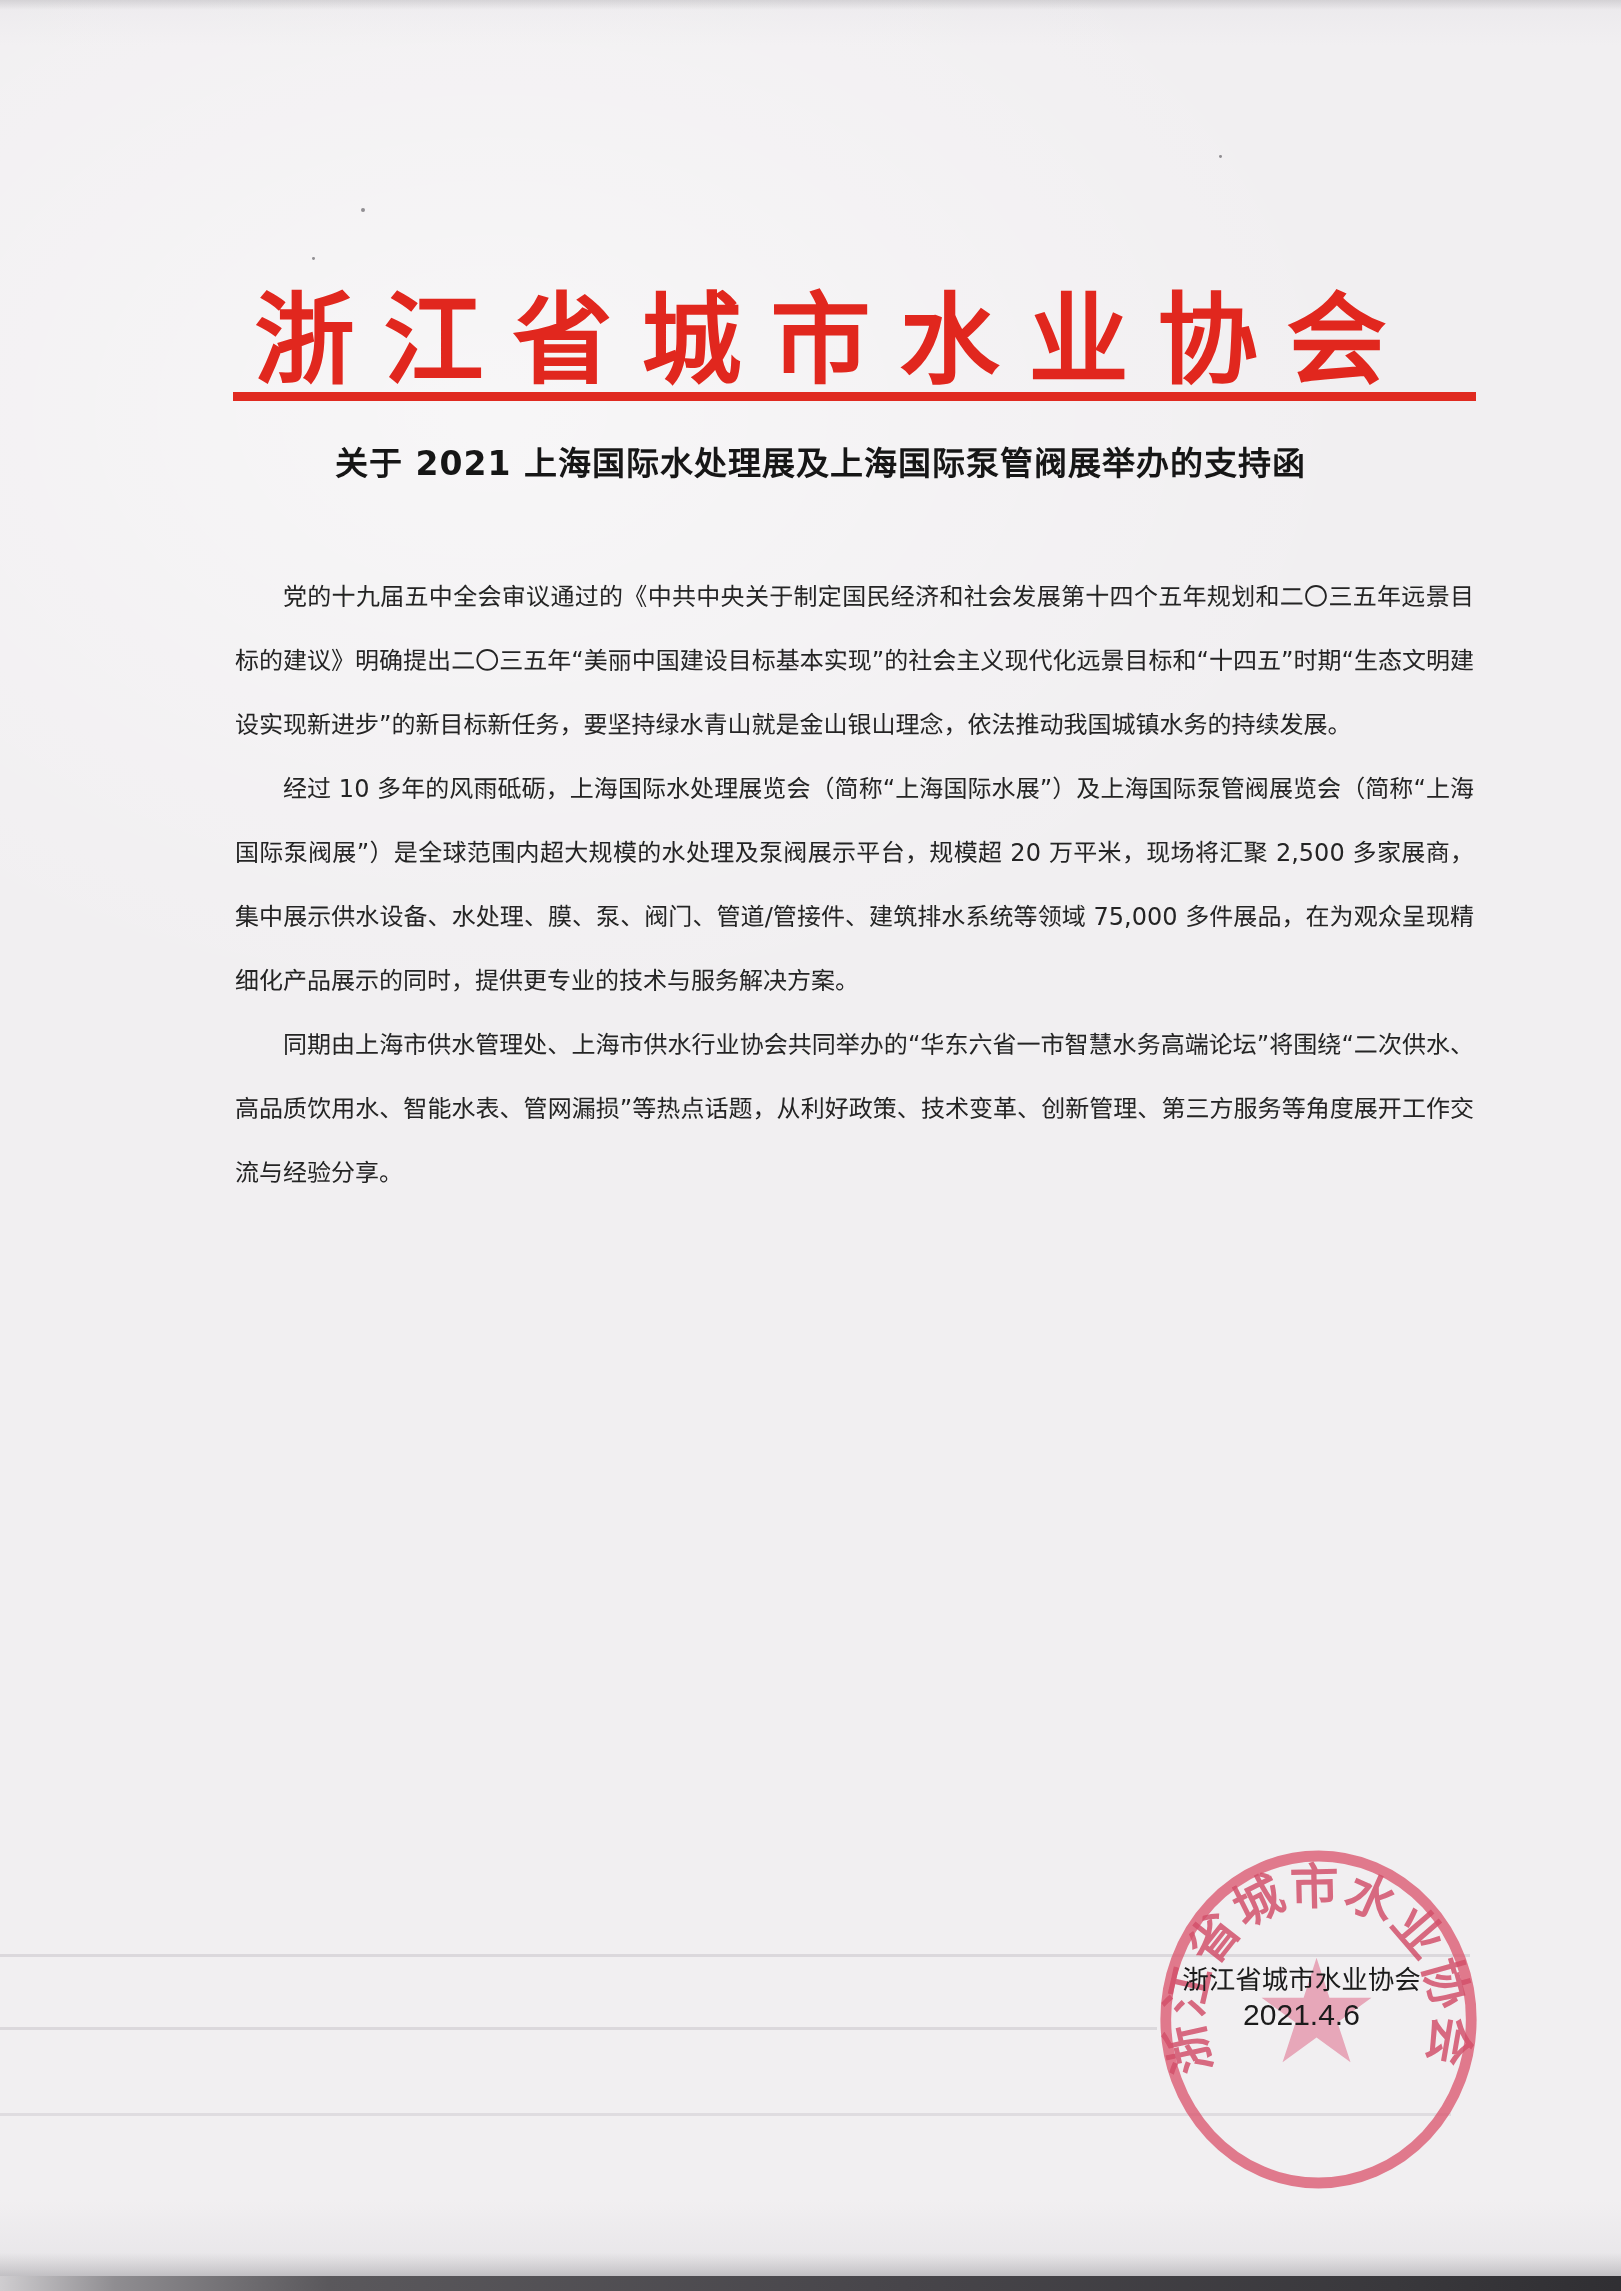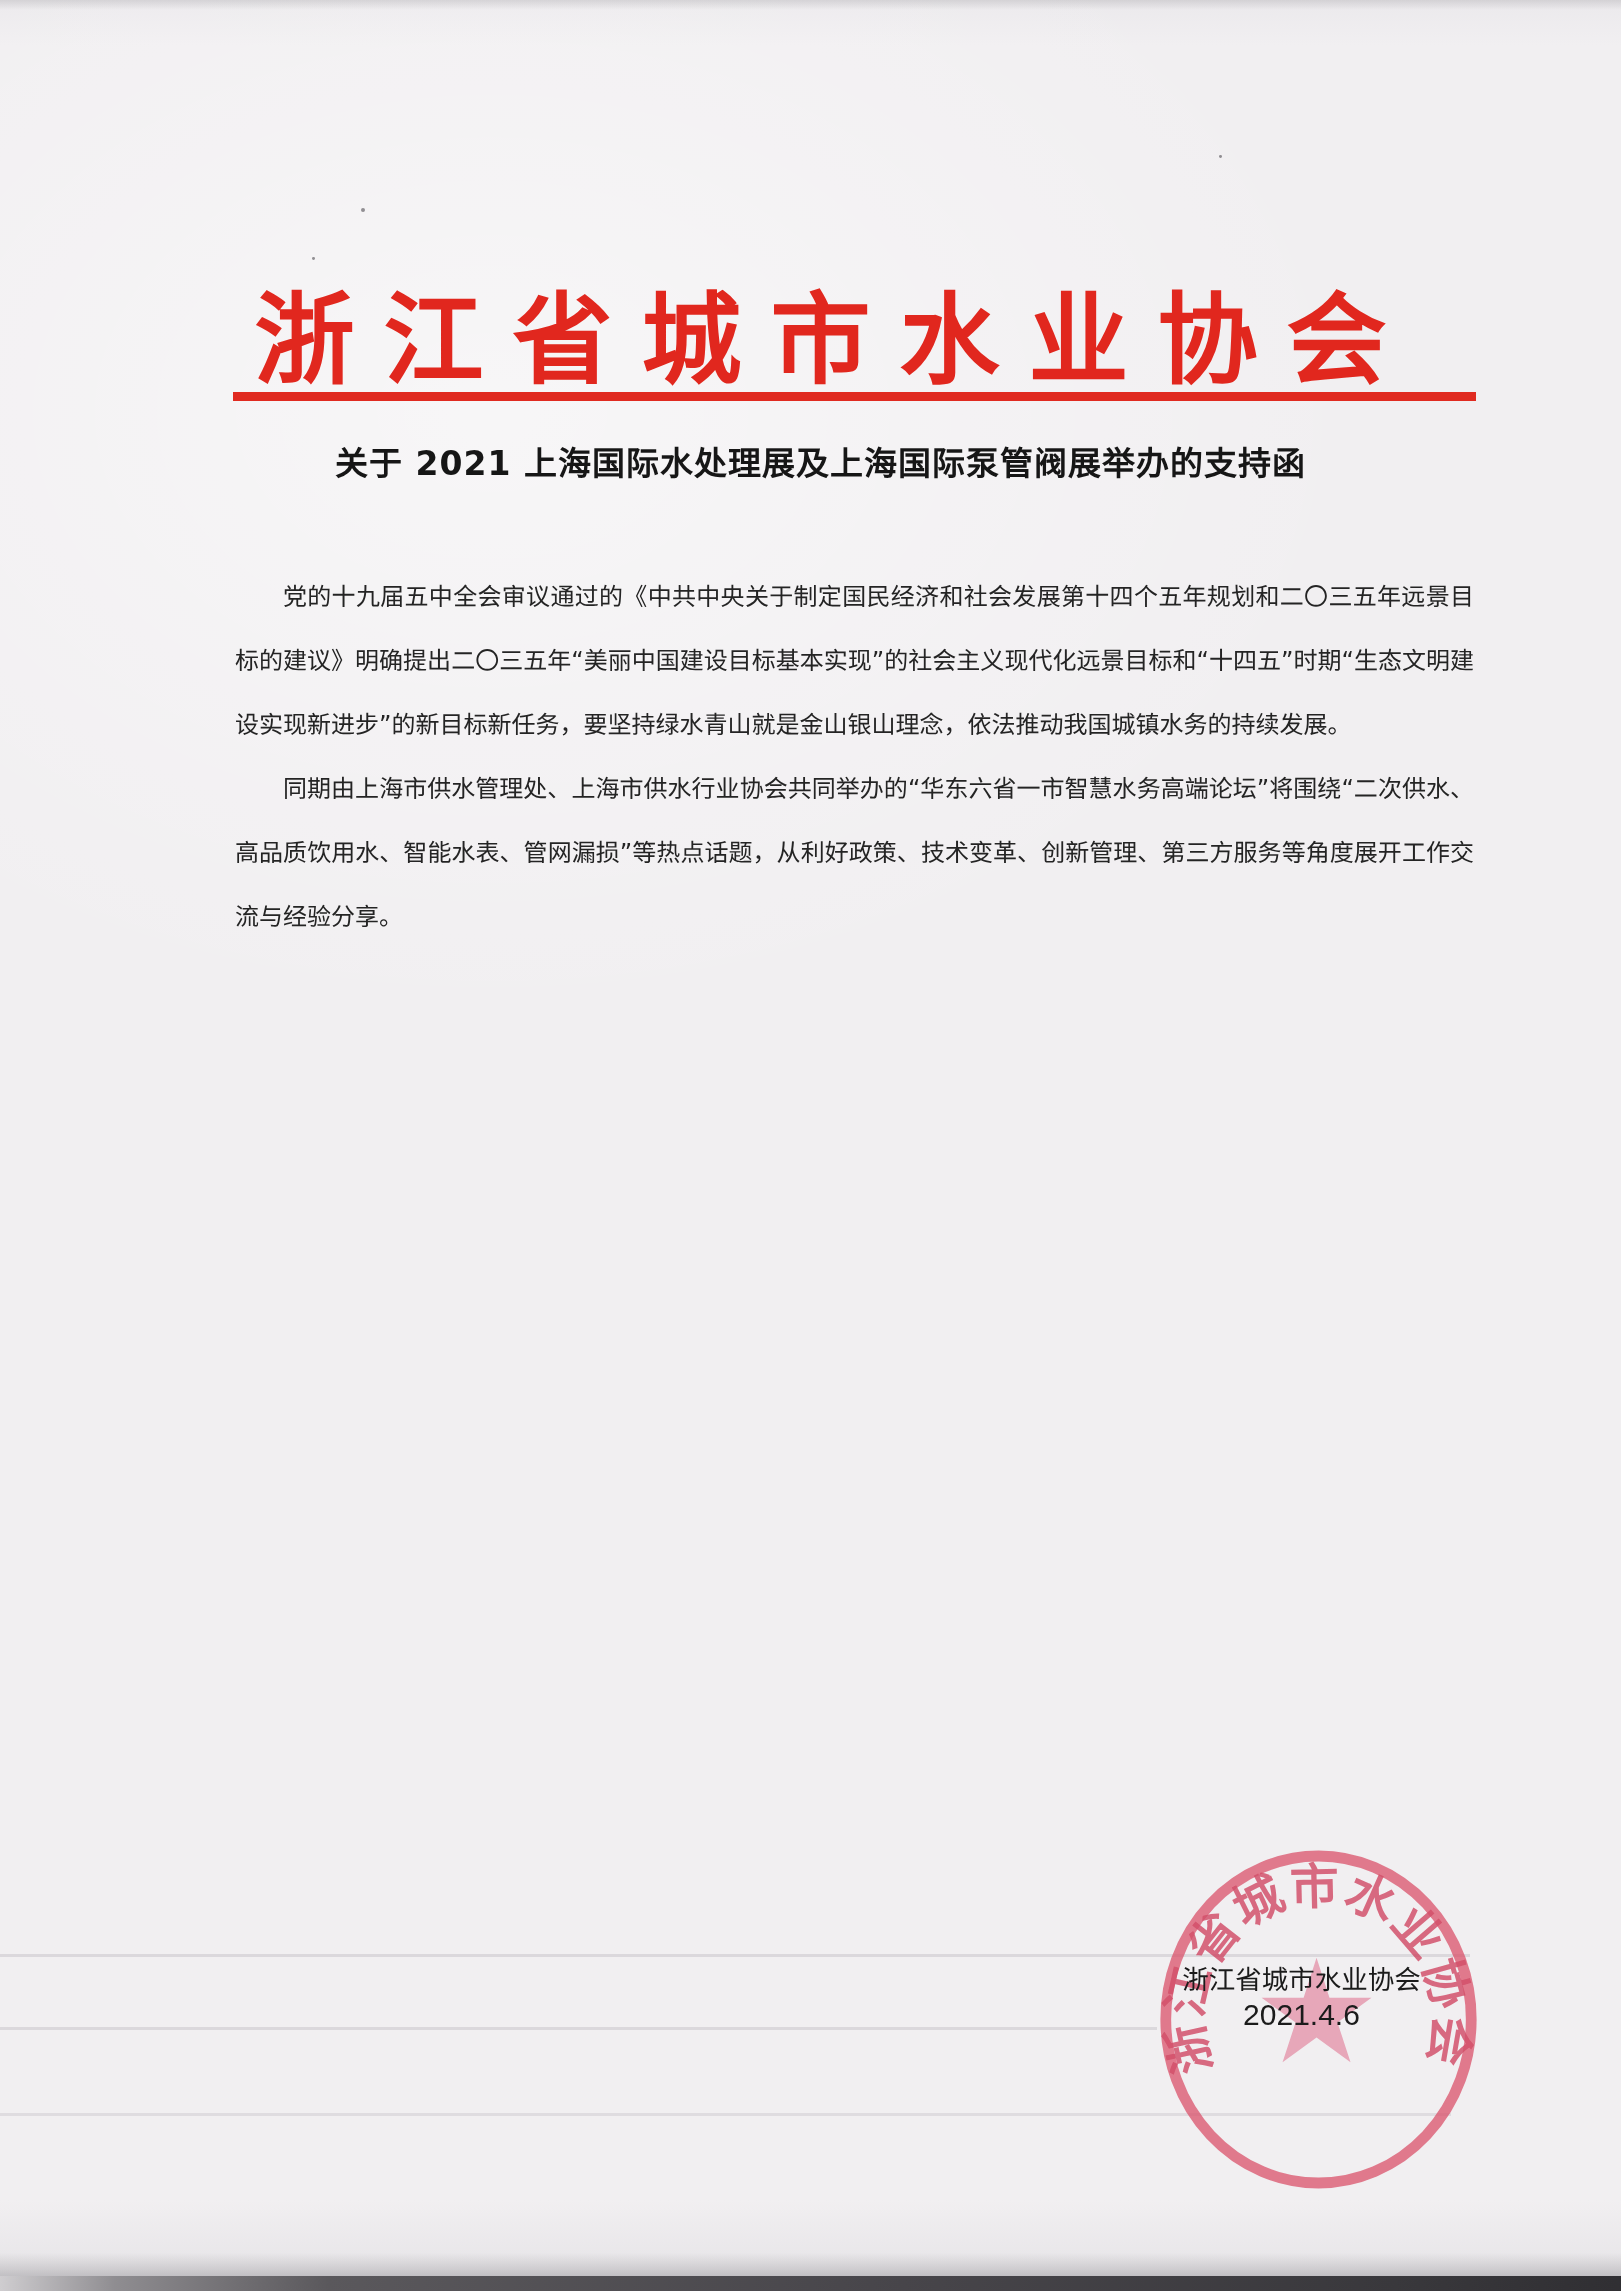--- a/index.html
+++ b/index.html
@@ -93,20 +93,21 @@
   <div class="speck b"></div>
   <div class="speck c"></div>
 
   <div class="letterhead">浙江省城市水业协会</div>
   <div class="red-rule"></div>
 
   <div class="doc-title">关于 2021 上海国际水处理展及上海国际泵管阀展举办的支持函</div>
 
   <div class="body-text">
     <p>党的十九届五中全会审议通过的《中共中央关于制定国民经济和社会发展第十四个五年规划和二〇三五年远景目标的建议》明确提出二〇三五年“美丽中国建设目标基本实现”的社会主义现代化远景目标和“十四五”时期“生态文明建设实现新进步”的新目标新任务，要坚持绿水青山就是金山银山理念，依法推动我国城镇水务的持续发展。</p>
+    <p>经过 10 多年的风雨砥砺，上海国际水处理展览会（简称“上海国际水展”）及上海国际泵管阀展览会（简称“上海国际泵阀展”）是全球范围内超大规模的水处理及泵阀展示平台，规模超 20 万平米，现场将汇聚 2,500 多家展商，集中展示供水设备、水处理、膜、泵、阀门、管道/管接件、建筑排水系统等领域 75,000 多件展品，在为观众呈现精细化产品展示的同时，提供更专业的技术与服务解决方案。</p>
     <p>同期由上海市供水管理处、上海市供水行业协会共同举办的“华东六省一市智慧水务高端论坛”将围绕“二次供水、高品质饮用水、智能水表、管网漏损”等热点话题，从利好政策、技术变革、创新管理、第三方服务等角度展开工作交流与经验分享。</p>
   </div>
 
   <svg class="seal" viewBox="0 0 334 348" xmlns="http://www.w3.org/2000/svg">
     <defs>
       <filter id="inkblur" x="-10%" y="-10%" width="120%" height="120%">
         <feGaussianBlur stdDeviation="0.8"></feGaussianBlur>
       </filter>
       <path id="sealArc" d="M 60.1 223.9 A 118 118 0 1 1 273.9 223.9" fill="none"></path>
     </defs>

